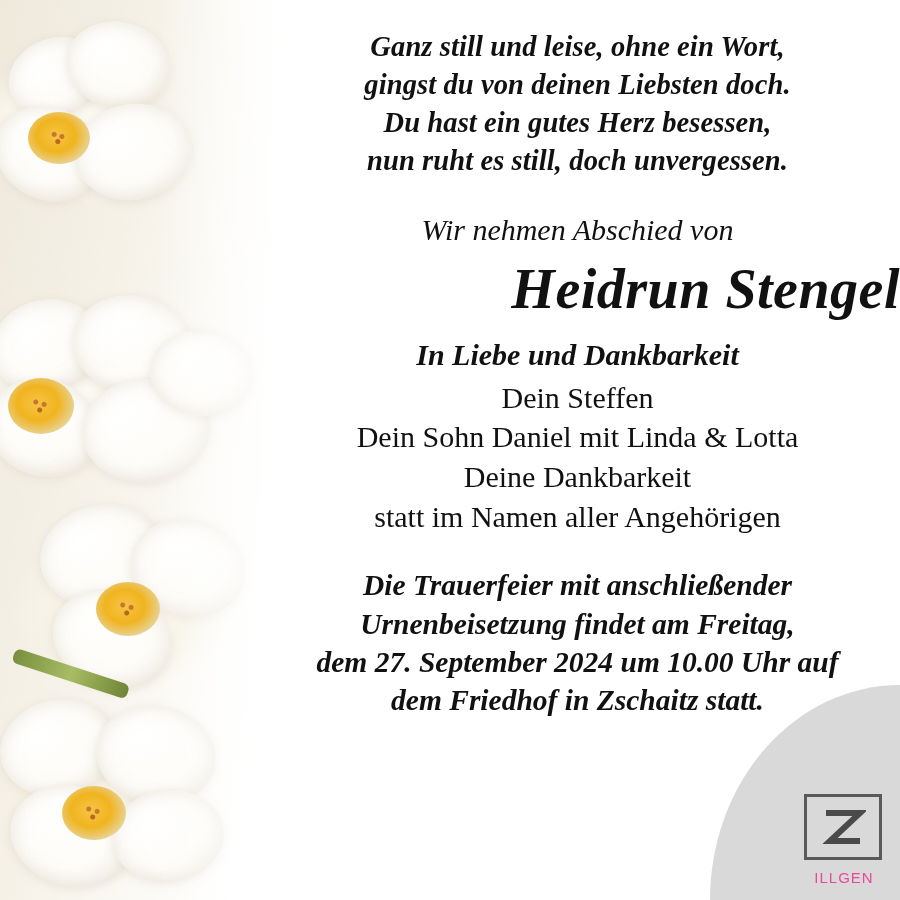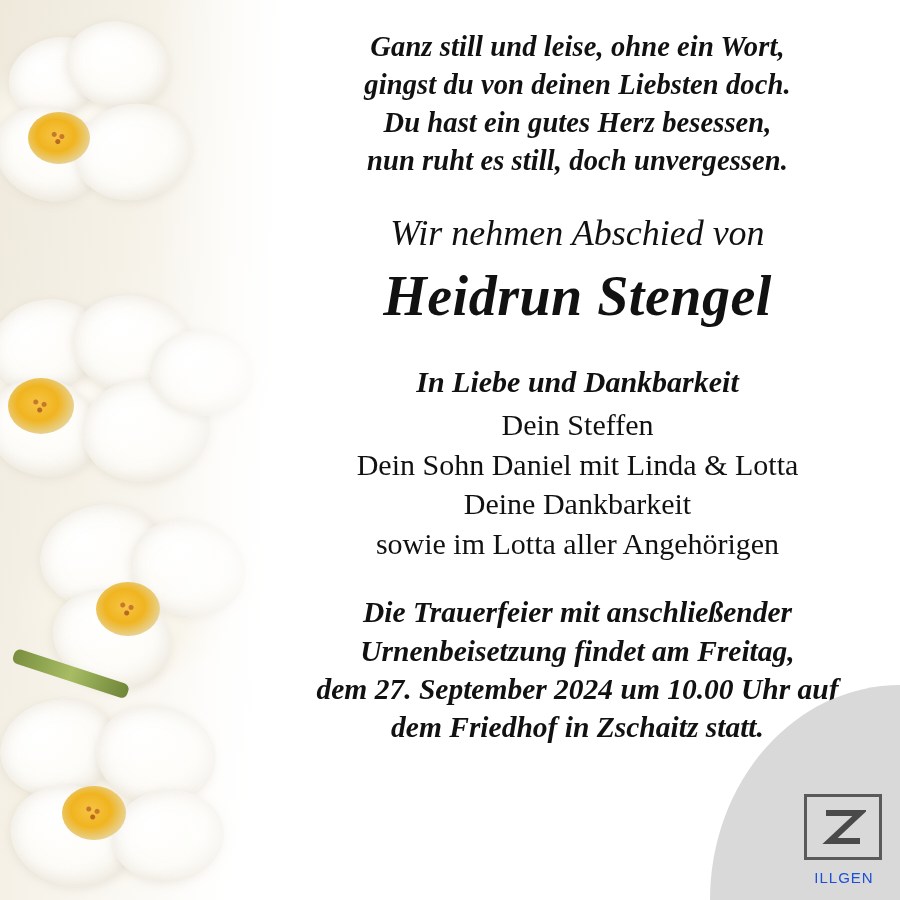--- a/index.html
+++ b/index.html
@@ -87,43 +87,44 @@
     font-style: italic;
     font-size: 28.5px;
     line-height: 1.33;
     letter-spacing: 0.1px;
   }
   .verse div { white-space: nowrap; }
 
   .farewell {
     margin-top: 32px;
     font-style: italic;
-    font-size: 36px;
+    font-size: 30px;
     line-height: 1.2;
   }
 
   .name {
     margin-top: 10px;
     font-weight: bold;
     font-style: italic;
     font-size: 56px;
     letter-spacing: 0.5px;
     line-height: 1.12;
+    text-align: right;
   }
 
   .dates {
     margin-top: 6px;
     font-style: italic;
     font-size: 31px;
     line-height: 1.2;
   }
   .dates .gap { display: inline-block; width: 22px; }
 
   .dedication {
-    margin-top: 36px;
+    margin-top: 16px;
     font-weight: bold;
     font-style: italic;
     font-size: 30px;
     line-height: 1.25;
   }
 
   .family {
     margin-top: 4px;
     font-size: 30px;
     line-height: 1.32;
@@ -163,21 +164,21 @@
   .logo svg { display: block; }
   .logo-text {
     position: absolute;
     right: 8px;
     bottom: 14px;
     width: 96px;
     text-align: center;
     font-family: "Liberation Sans", sans-serif;
     font-size: 15px;
     letter-spacing: 1px;
-    color: #1d4ed8;
+    color: #ec4899;
   }
 </style>
 </head>
 <body>
 
 <div id="page">
 
   <div class="photo-col">
 
     <div class="petal" style="left:8px;  top:38px;  width:96px;  height:78px;  transform:rotate(-18deg);"></div>
@@ -233,21 +234,21 @@
 
     <div class="name">Heidrun Stengel</div>
 
 
     <div class="dedication">In Liebe und Dankbarkeit</div>
 
     <div class="family">
       <div>Dein Steffen</div>
       <div>Dein Sohn Daniel mit Linda &amp; Lotta</div>
       <div>Deine Dankbarkeit</div>
-      <div>sowie im Lotta aller Angehörigen</div>
+      <div>statt im Namen aller Angehörigen</div>
     </div>
 
     <div class="ceremony">
       <div>Die Trauerfeier mit anschließender</div>
       <div>Urnenbeisetzung findet am Freitag,</div>
       <div>dem 27. September 2024 um 10.00 Uhr auf</div>
       <div>dem Friedhof in Zschaitz statt.</div>
     </div>
 
   </div>

